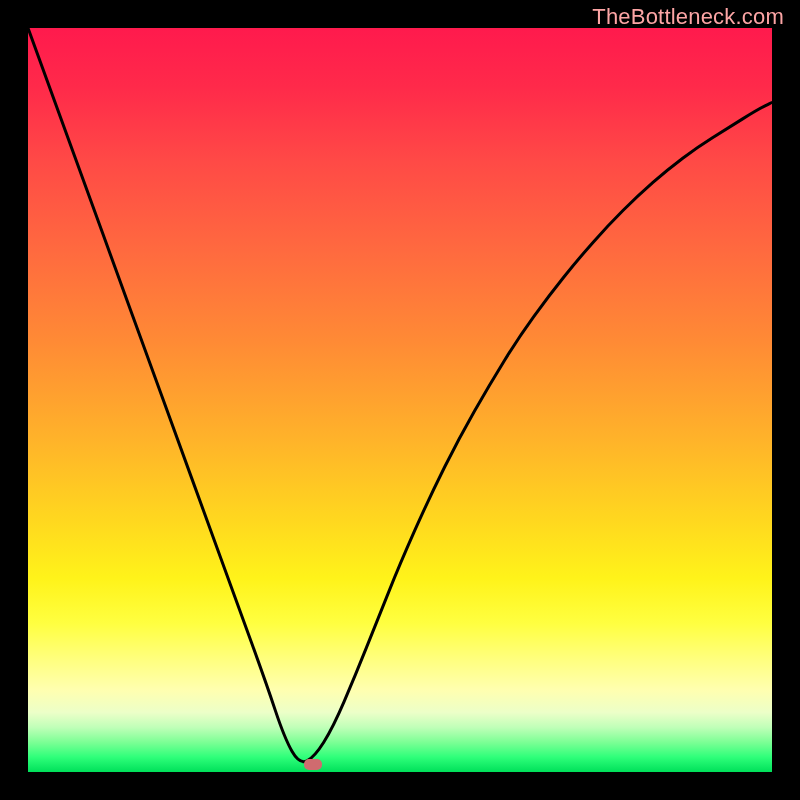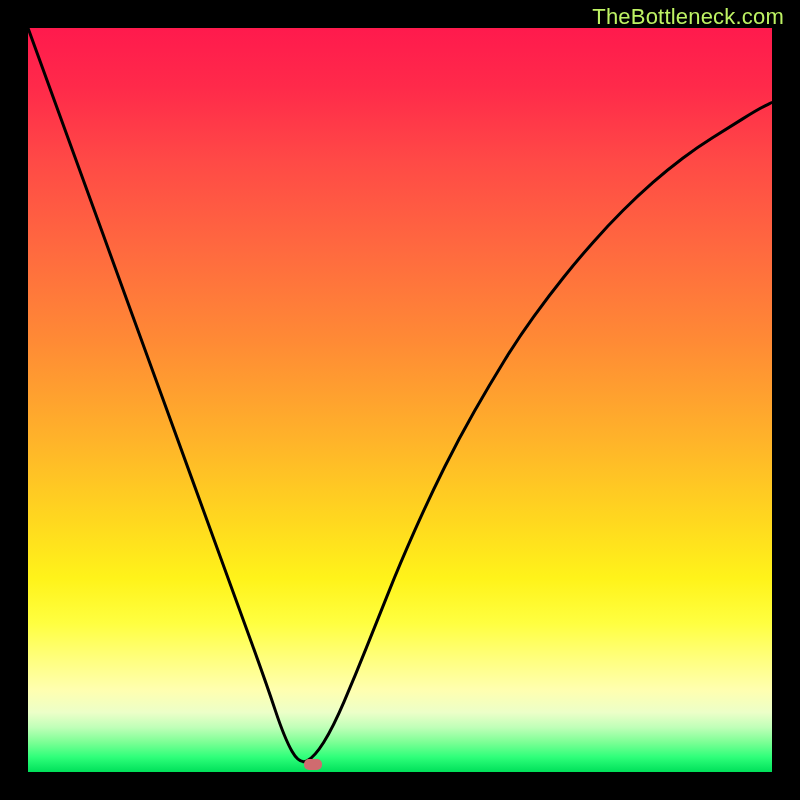--- a/index.html
+++ b/index.html
@@ -40,21 +40,21 @@
       #ecffc8 92%,
       #c0ffb8 94%,
       #7cff95 96%,
       #2fff7a 98%,
       #00e05a 100%);
   }
   .watermark {
     position: absolute;
     top: 4px;
     right: 16px;
-    color: #bef264;
+    color: #fca5a5;
     font-size: 22px;
     font-weight: 500;
     letter-spacing: 0.2px;
     user-select: none;
   }
   svg.curve {
     position: absolute;
     left: 0;
     top: 0;
     width: 744px;

